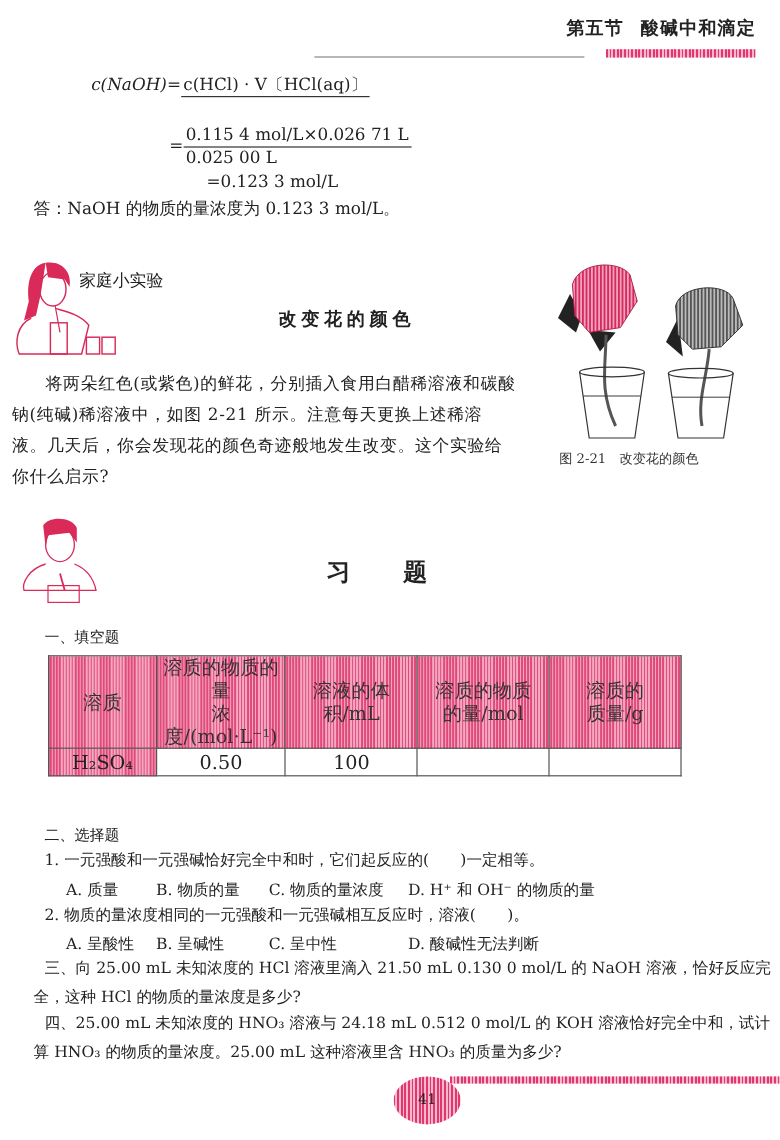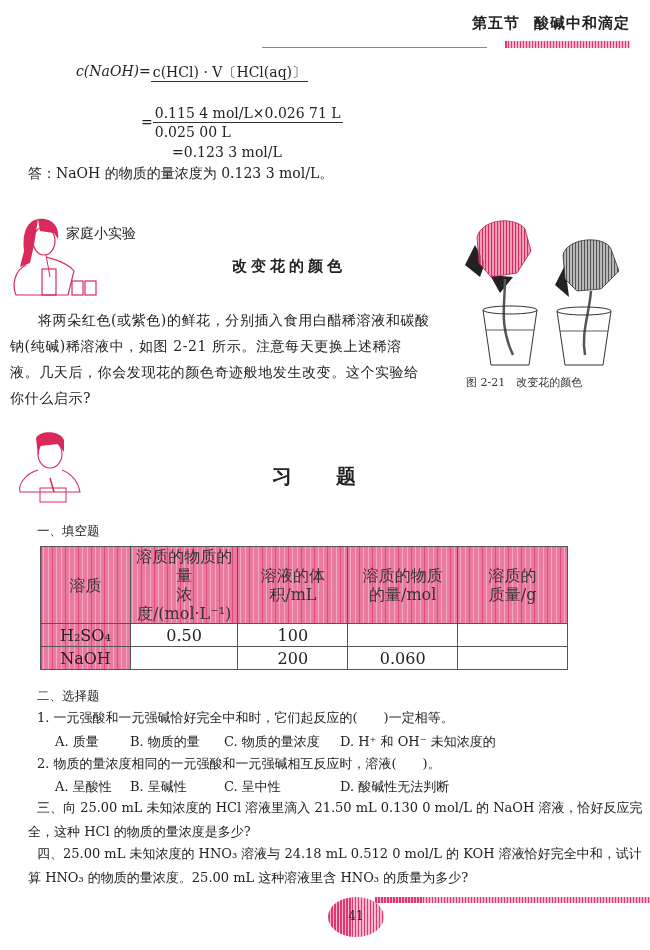--- a/index.html
+++ b/index.html
@@ -131,37 +131,30 @@
     </tr>
   </thead>
   <tbody>
     <tr>
       <td class="rh">H₂SO₄</td>
       <td>0.50</td>
       <td>100</td>
       <td></td>
       <td></td>
     </tr>
-    <tr>
-      <td class="rh">NaOH</td>
-      <td></td>
-      <td>200</td>
-      <td>0.060</td>
-      <td></td>
-    </tr>
   </tbody>
 </table>
 
 <div class="abs sec" style="top:688px; left:37px;">二、选择题</div>
 
 <div class="abs q" style="top:706px; left:37px;">1. 一元强酸和一元强碱恰好完全中和时，它们起反应的(　　)一定相等。</div>
 <div class="opt" style="top:733px; left:55px;">A. 质量</div>
 <div class="opt" style="top:733px; left:130px;">B. 物质的量</div>
 <div class="opt" style="top:733px; left:224px;">C. 物质的量浓度</div>
-<div class="opt" style="top:733px; left:340px;">D. H⁺ 和 OH⁻ 未知浓度的</div>
+<div class="opt" style="top:733px; left:340px;">D. H⁺ 和 OH⁻ 的物质的量</div>
 
 <div class="abs q" style="top:752px; left:37px;">2. 物质的量浓度相同的一元强酸和一元强碱相互反应时，溶液(　　)。</div>
 <div class="opt" style="top:778px; left:55px;">A. 呈酸性</div>
 <div class="opt" style="top:778px; left:130px;">B. 呈碱性</div>
 <div class="opt" style="top:778px; left:224px;">C. 呈中性</div>
 <div class="opt" style="top:778px; left:340px;">D. 酸碱性无法判断</div>
 
 <div class="abs q" style="top:796px; left:37px; white-space:nowrap;">三、向 25.00 mL 未知浓度的 HCl 溶液里滴入 21.50 mL 0.130 0 mol/L 的 NaOH 溶液，恰好反应完</div>
 <div class="abs q" style="top:820px; left:28px;">全，这种 HCl 的物质的量浓度是多少?</div>
 <div class="abs q" style="top:842px; left:37px; white-space:nowrap;">四、25.00 mL 未知浓度的 HNO₃ 溶液与 24.18 mL 0.512 0 mol/L 的 KOH 溶液恰好完全中和，试计</div>

